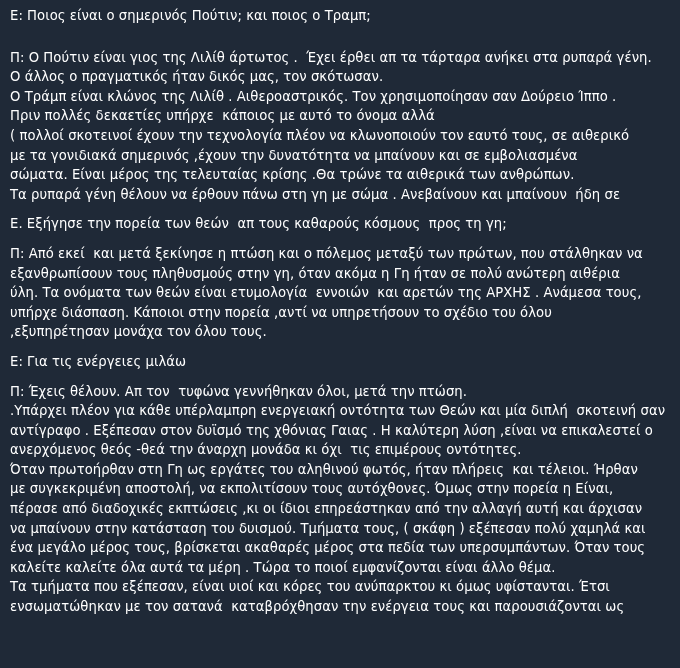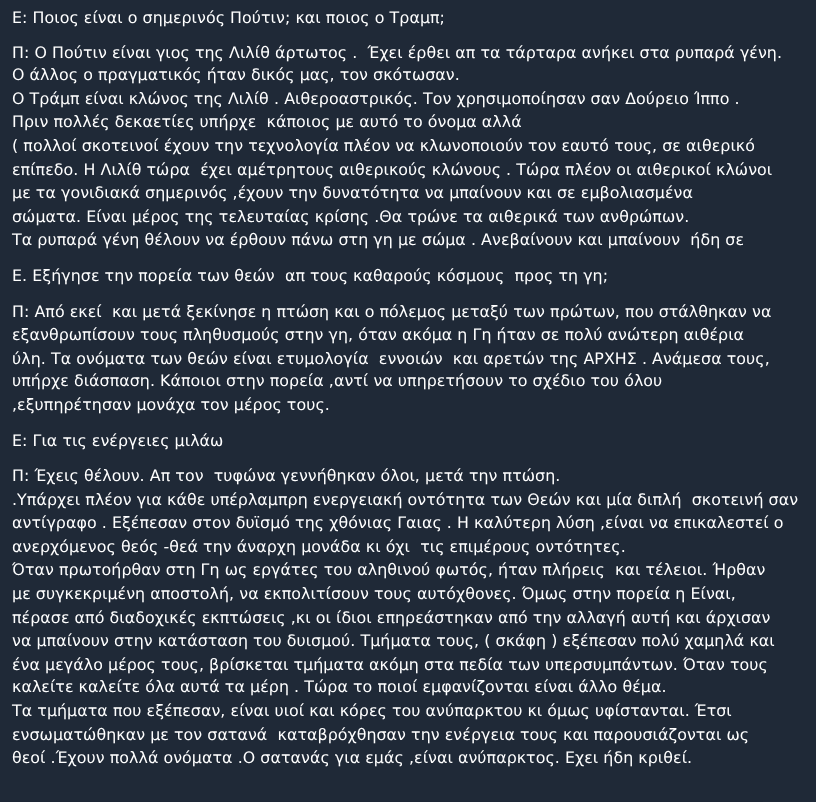--- a/index.html
+++ b/index.html
@@ -18,21 +18,21 @@
     width: 680px;
     height: 668px;
     box-sizing: border-box;
     padding: 6px 12px 0 10px;
     background: #1f2937;
   }
   .block {
     margin: 0 0 10px 0;
   }
   .block.tight {
-    margin-bottom: 9px;
+    margin-bottom: 22px;
   }
   .line {
     font-size: 13.2px;
     line-height: 19.6px;
     white-space: pre-wrap;
     word-wrap: break-word;
     color: #ffffff;
     letter-spacing: 0.05px;
   }
 </style>
@@ -44,51 +44,49 @@
   <div class="block tight">
     <div class="line">Ε: Ποιος είναι ο σημερινός Πούτιν; και ποιος ο Τραμπ;</div>
   </div>
 
   <div class="block">
     <div class="line">Π: Ο Πούτιν είναι γιος της Λιλίθ άρτωτος .  Έχει έρθει απ τα τάρταρα ανήκει στα ρυπαρά γένη.</div>
     <div class="line">Ο άλλος ο πραγματικός ήταν δικός μας, τον σκότωσαν.</div>
     <div class="line">Ο Τράμπ είναι κλώνος της Λιλίθ . Αιθεροαστρικός. Τον χρησιμοποίησαν σαν Δούρειο Ίππο .</div>
     <div class="line">Πριν πολλές δεκαετίες υπήρχε  κάποιος με αυτό το όνομα αλλά</div>
     <div class="line">( πολλοί σκοτεινοί έχουν την τεχνολογία πλέον να κλωνοποιούν τον εαυτό τους, σε αιθερικό</div>
-    <div class="line">επίπεδο. Η Λιλίθ τώρα  έχει αμέτρητους αιθερικούς κλώνους . Τώρα πλέον οι αιθερικοί κλώνοι</div>
     <div class="line">με τα γονιδιακά σημερινός ,έχουν την δυνατότητα να μπαίνουν και σε εμβολιασμένα</div>
     <div class="line">σώματα. Είναι μέρος της τελευταίας κρίσης .Θα τρώνε τα αιθερικά των ανθρώπων.</div>
     <div class="line">Τα ρυπαρά γένη θέλουν να έρθουν πάνω στη γη με σώμα . Ανεβαίνουν και μπαίνουν  ήδη σε</div>
   </div>
 
   <div class="block">
     <div class="line">Ε. Εξήγησε την πορεία των θεών  απ τους καθαρούς κόσμους  προς τη γη;</div>
   </div>
 
   <div class="block">
     <div class="line">Π: Από εκεί  και μετά ξεκίνησε η πτώση και ο πόλεμος μεταξύ των πρώτων, που στάλθηκαν να</div>
     <div class="line">εξανθρωπίσουν τους πληθυσμούς στην γη, όταν ακόμα η Γη ήταν σε πολύ ανώτερη αιθέρια</div>
     <div class="line">ύλη. Τα ονόματα των θεών είναι ετυμολογία  εννοιών  και αρετών της ΑΡΧΗΣ . Ανάμεσα τους,</div>
     <div class="line">υπήρχε διάσπαση. Κάποιοι στην πορεία ,αντί να υπηρετήσουν το σχέδιο του όλου</div>
-    <div class="line">,εξυπηρέτησαν μονάχα τον μέρος τους.</div>
+    <div class="line">,εξυπηρέτησαν μονάχα τον όλου τους.</div>
   </div>
 
   <div class="block">
     <div class="line">Ε: Για τις ενέργειες μιλάω</div>
   </div>
 
   <div class="block">
     <div class="line">Π: Έχεις θέλουν. Απ τον  τυφώνα γεννήθηκαν όλοι, μετά την πτώση.</div>
     <div class="line">.Υπάρχει πλέον για κάθε υπέρλαμπρη ενεργειακή οντότητα των Θεών και μία διπλή  σκοτεινή σαν</div>
     <div class="line">αντίγραφο . Εξέπεσαν στον δυϊσμό της χθόνιας Γαιας . Η καλύτερη λύση ,είναι να επικαλεστεί ο</div>
     <div class="line">ανερχόμενος θεός -θεά την άναρχη μονάδα κι όχι  τις επιμέρους οντότητες.</div>
     <div class="line">Όταν πρωτοήρθαν στη Γη ως εργάτες του αληθινού φωτός, ήταν πλήρεις  και τέλειοι. Ήρθαν</div>
     <div class="line">με συγκεκριμένη αποστολή, να εκπολιτίσουν τους αυτόχθονες. Όμως στην πορεία η Είναι,</div>
     <div class="line">πέρασε από διαδοχικές εκπτώσεις ,κι οι ίδιοι επηρεάστηκαν από την αλλαγή αυτή και άρχισαν</div>
     <div class="line">να μπαίνουν στην κατάσταση του δυισμού. Τμήματα τους, ( σκάφη ) εξέπεσαν πολύ χαμηλά και</div>
-    <div class="line">ένα μεγάλο μέρος τους, βρίσκεται τμήματα ακόμη στα πεδία των υπερσυμπάντων. Όταν τους</div>
+    <div class="line">ένα μεγάλο μέρος τους, βρίσκεται ακαθαρές μέρος στα πεδία των υπερσυμπάντων. Όταν τους</div>
     <div class="line">καλείτε καλείτε όλα αυτά τα μέρη . Τώρα το ποιοί εμφανίζονται είναι άλλο θέμα.</div>
     <div class="line">Τα τμήματα που εξέπεσαν, είναι υιοί και κόρες του ανύπαρκτου κι όμως υφίστανται. Έτσι</div>
     <div class="line">ενσωματώθηκαν με τον σατανά  καταβρόχθησαν την ενέργεια τους και παρουσιάζονται ως</div>
-    <div class="line">θεοί .Έχουν πολλά ονόματα .Ο σατανάς για εμάς ,είναι ανύπαρκτος. Εχει ήδη κριθεί.</div>
   </div>
 
 </div>
 
 </body></html>

